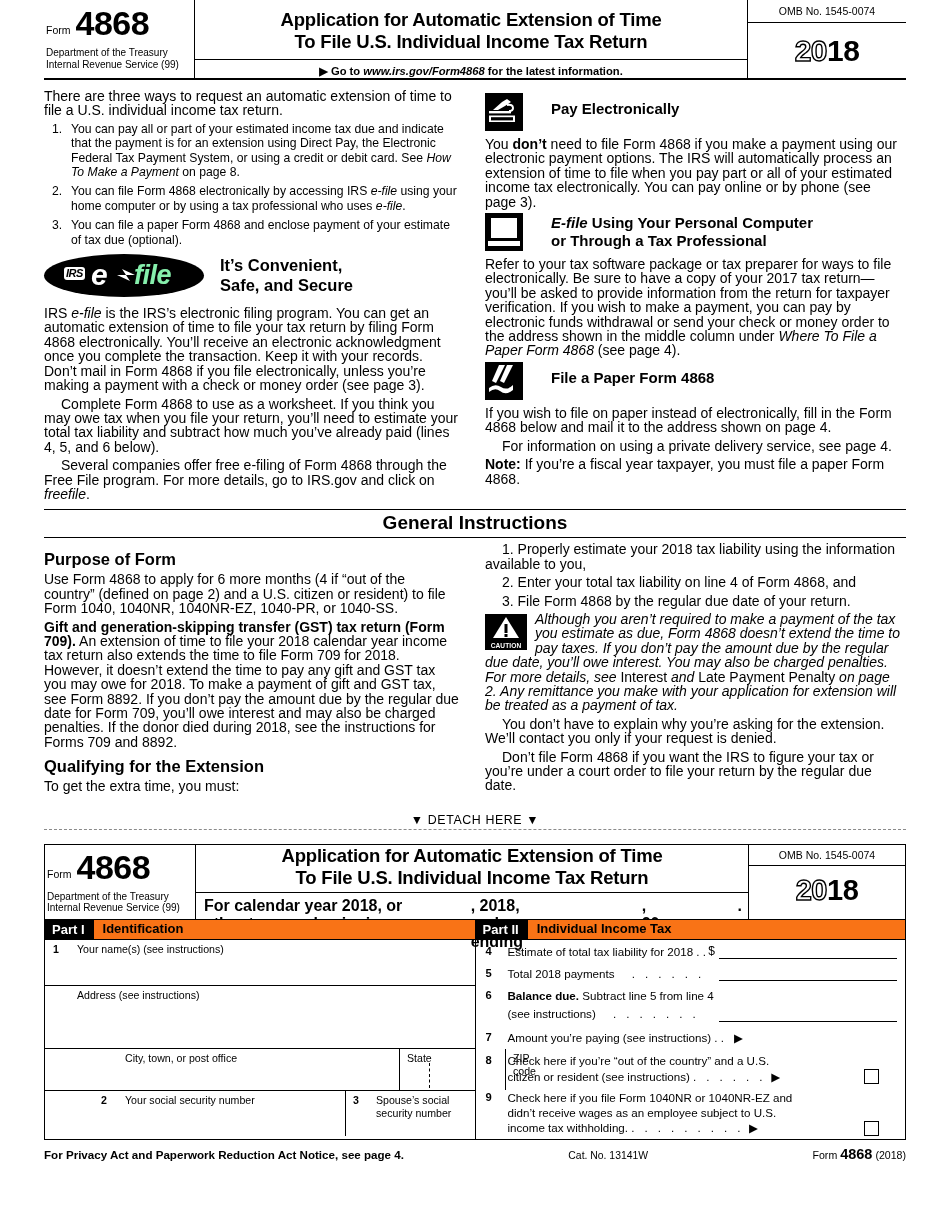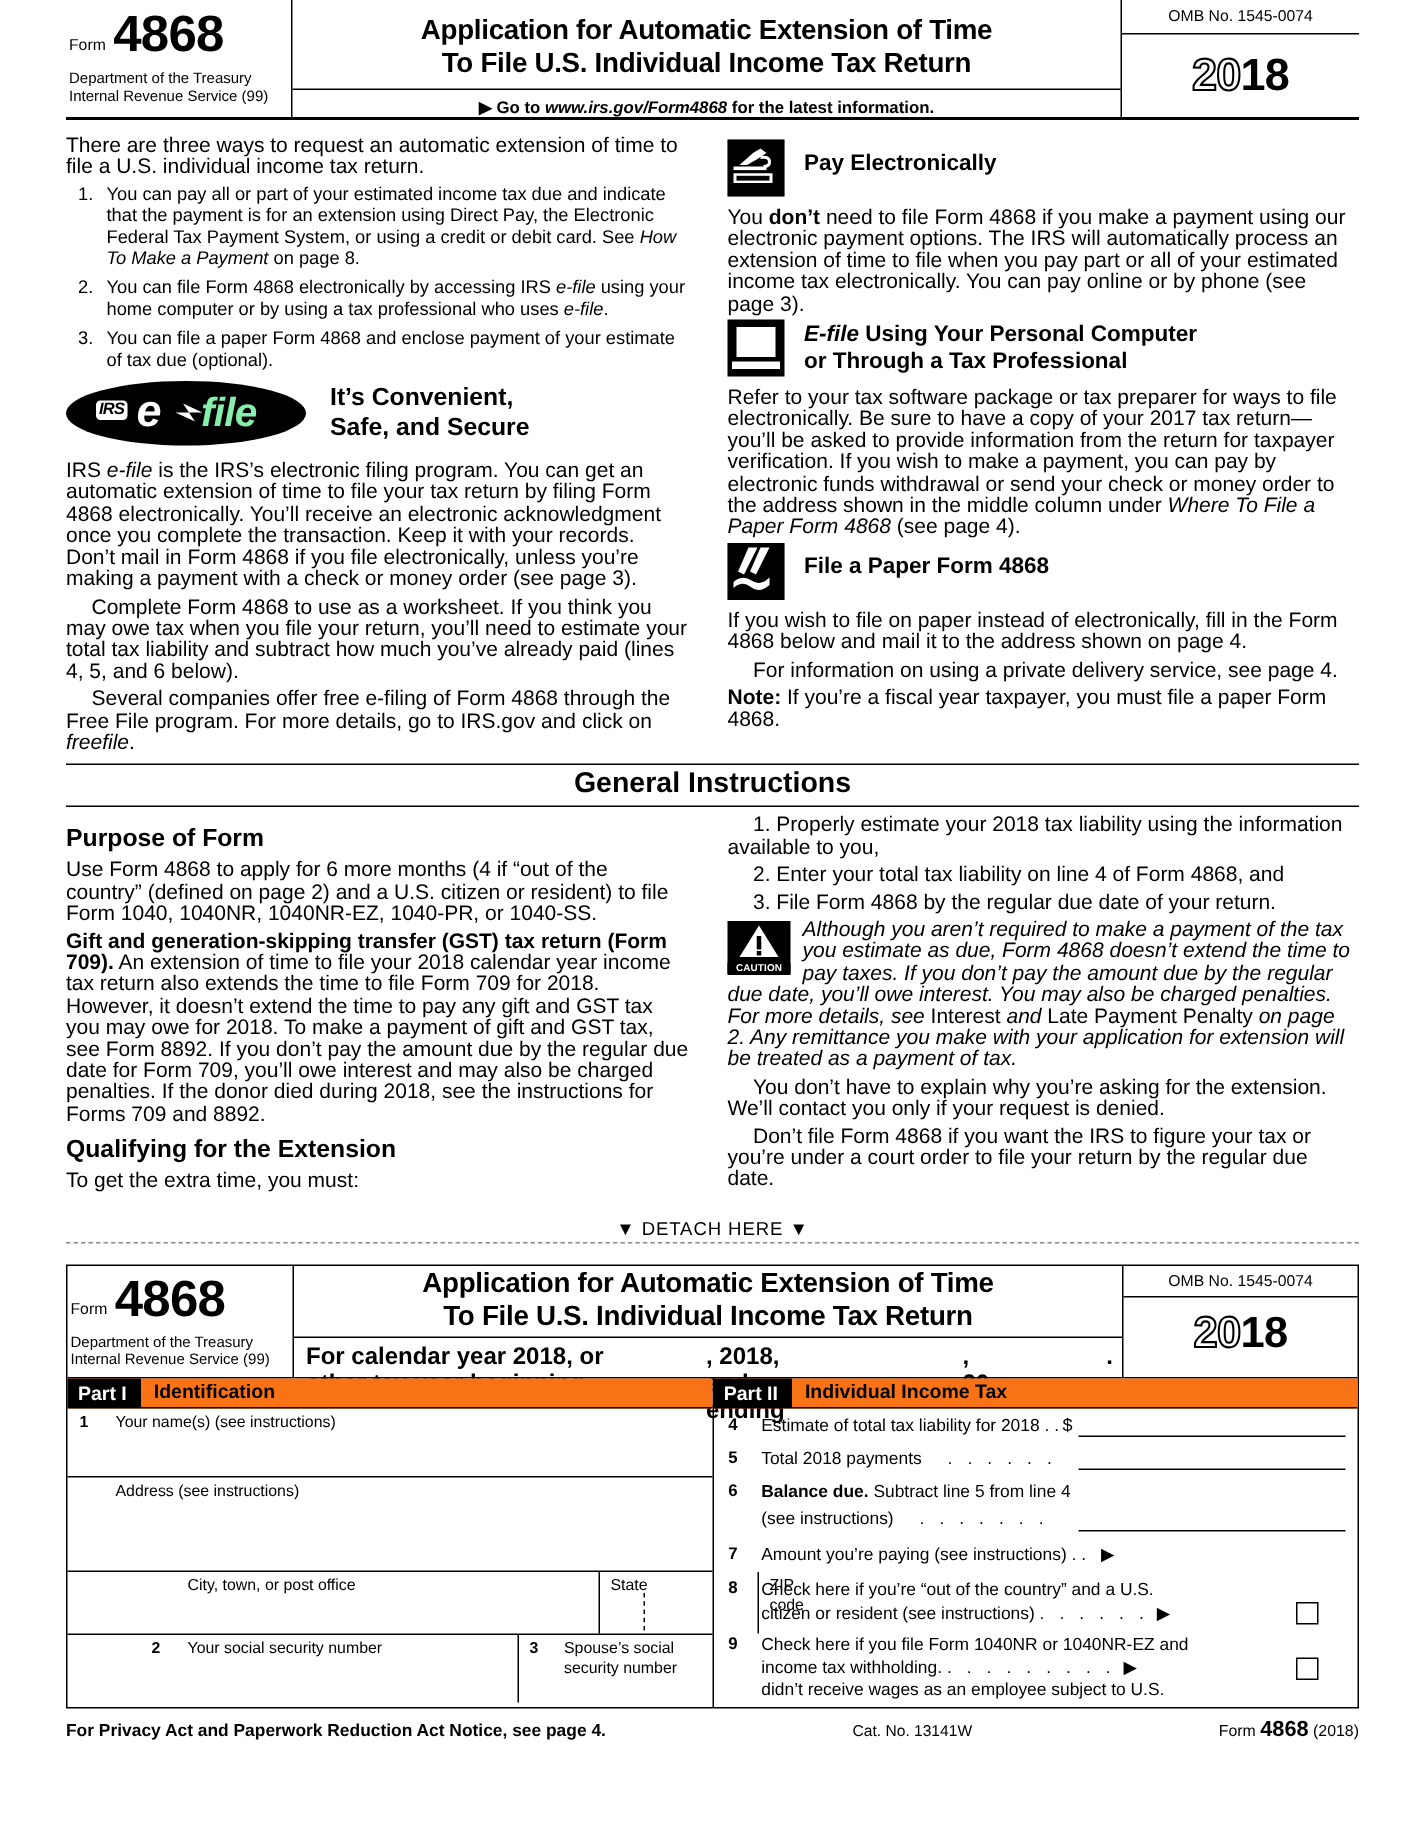--- a/index.html
+++ b/index.html
@@ -210,21 +210,21 @@
   .efile-tag {
     font-size: 16.5px;
     font-weight: bold;
     line-height: 19.5px;
   }
 
   
   .ic-head {
     display: flex;
     align-items: flex-start;
-    gap: 13px;
+    gap: 28px;
     margin: 4px 0 6px 0;
   }
   .ic-box {
     width: 38px;
     height: 38px;
     flex: 0 0 38px;
     background: #000;
     position: relative;
     overflow: hidden;
   }
@@ -810,27 +810,27 @@
             <span>citizen or resident (see instructions) </span>
             <span class="dots">. . . . . .</span>
             <span style="margin-left:2px;">▶</span>
             <span class="cbox cb-pos" style="bottom:0;"></span>
           </div>
         </div>
 
         <div class="l2" style="padding-top:5px;padding-bottom:4px;">
           <span class="n" style="top:5px;">9</span>
           <span>Check here if you file Form 1040NR or 1040NR-EZ and</span>
+          <div>didn’t receive wages as an employee subject to U.S.</div>
           <div style="position:relative;">
             <span>income tax withholding.</span>
             <span class="dots">. . . . . . . . .</span>
             <span style="margin-left:2px;">▶</span>
             <span class="cbox cb-pos" style="bottom:-1px;"></span>
           </div>
-          <div>didn’t receive wages as an employee subject to U.S.</div>
         </div>
       </div>
     </div>
   </div>
 
   <div class="f2-footer">
     <div class="ft-left">For Privacy Act and Paperwork Reduction Act Notice, see page 4.</div>
     <div class="ft-mid">Cat. No. 13141W</div>
     <div class="ft-right">
       <span>Form</span>

